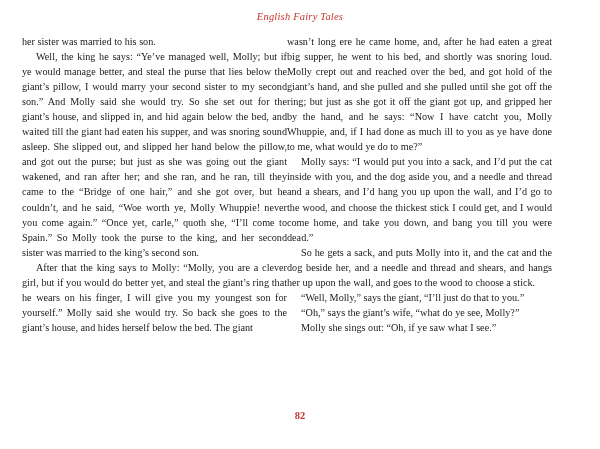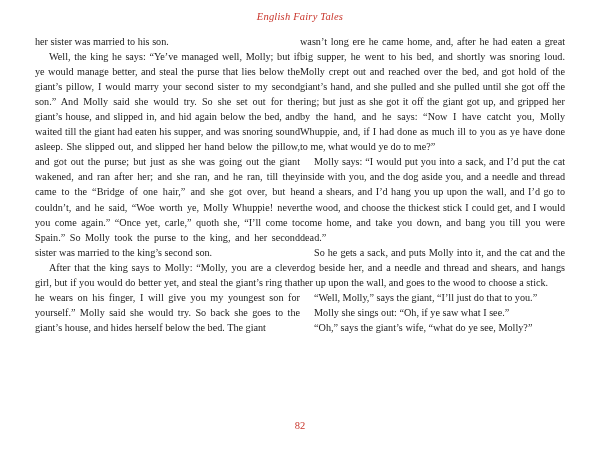--- a/index.html
+++ b/index.html
@@ -30,21 +30,21 @@
     font-style: italic;
     font-size: 10.5px;
     letter-spacing: 0.2px;
     margin: 0 0 11px 0;
     height: 13px;
     line-height: 13px;
   }
   .columns {
     display: flex;
     flex-direction: row;
-    justify-content: center;
+    justify-content: flex-start;
     align-items: flex-start;
     height: 374px;
   }
   .col {
     width: 265px;
     font-size: 10.2px;
     line-height: 15.05px;
     text-align: justify;
     text-justify: inter-word;
     hyphens: none;
@@ -52,25 +52,26 @@
   .col p {
     margin: 0;
   }
   .col p.indent {
     text-indent: 14px;
   }
   .folio {
     position: absolute;
     left: 0;
     right: 0;
-    bottom: 18px;
+    bottom: 28px;
     text-align: center;
     color: #c8342a;
     font-size: 10.5px;
     font-family: "Liberation Serif", serif;
+    font-weight: bold;
   }
 </style>
 </head>
 <body>
 
 <div class="page">
 
   <div class="running-head">English Fairy Tales</div>
 
   <div class="columns">
@@ -79,21 +80,21 @@
       <p>her sister was married to his son.</p>
       <p class="indent">Well, the king he says: “Ye’ve managed well, Molly; but if ye would manage better, and steal the purse that lies below the giant’s pillow, I would marry your second sister to my second son.” And Molly said she would try. So she set out for the giant’s house, and slipped in, and hid again below the bed, and waited till the giant had eaten his supper, and was snoring sound asleep. She slipped out, and slipped her hand below the pillow, and got out the purse; but just as she was going out the giant wakened, and ran after her; and she ran, and he ran, till they came to the “Bridge of one hair,” and she got over, but he couldn’t, and he said, “Woe worth ye, Molly Whuppie! never you come again.” “Once yet, carle,” quoth she, “I’ll come to Spain.” So Molly took the purse to the king, and her second sister was married to the king’s second son.</p>
       <p class="indent">After that the king says to Molly: “Molly, you are a clever girl, but if you would do better yet, and steal the giant’s ring that he wears on his finger, I will give you my youngest son for yourself.” Molly said she would try. So back she goes to the giant’s house, and hides herself below the bed. The giant</p>
     </div>
 
     <div class="col">
       <p>wasn’t long ere he came home, and, after he had eaten a great big supper, he went to his bed, and shortly was snoring loud. Molly crept out and reached over the bed, and got hold of the giant’s hand, and she pulled and she pulled until she got off the ring; but just as she got it off the giant got up, and gripped her by the hand, and he says: “Now I have catcht you, Molly Whuppie, and, if I had done as much ill to you as ye have done to me, what would ye do to me?”</p>
       <p class="indent">Molly says: “I would put you into a sack, and I’d put the cat inside with you, and the dog aside you, and a needle and thread and a shears, and I’d hang you up upon the wall, and I’d go to the wood, and choose the thickest stick I could get, and I would come home, and take you down, and bang you till you were dead.”</p>
       <p class="indent">So he gets a sack, and puts Molly into it, and the cat and the dog beside her, and a needle and thread and shears, and hangs her up upon the wall, and goes to the wood to choose a stick.</p>
       <p class="indent">“Well, Molly,” says the giant, “I’ll just do that to you.”</p>
+      <p class="indent">“Oh,” says the giant’s wife, “what do ye see, Molly?”</p>
       <p class="indent">Molly she sings out: “Oh, if ye saw what I see.”</p>
-      <p class="indent">“Oh,” says the giant’s wife, “what do ye see, Molly?”</p>
     </div>
 
   </div>
 
   <div class="folio">82</div>
 
 </div>
 
 </body></html>

